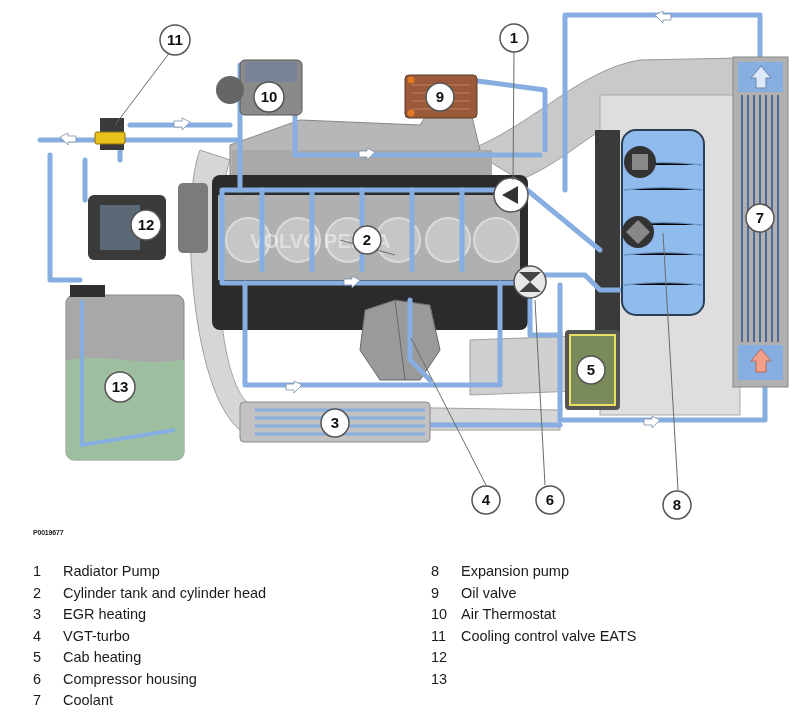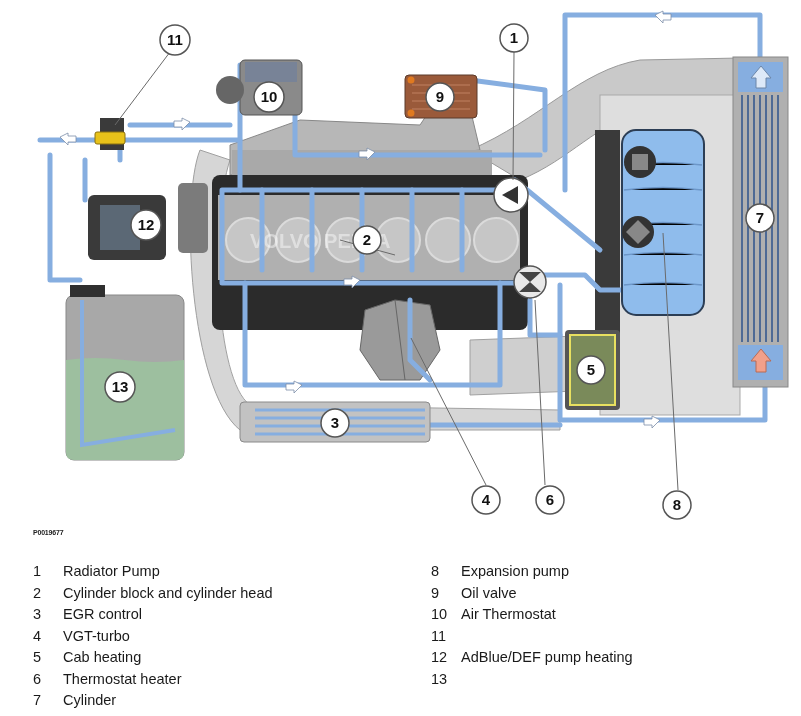--- a/index.html
+++ b/index.html
@@ -246,60 +246,60 @@
 
 <div class="figure-id">P0019677</div>
 
 <div class="legend left">
   <div class="legend-row">
       <span class="legend-num">1</span>
       <span>Radiator Pump</span>
     </div>
   <div class="legend-row">
       <span class="legend-num">2</span>
-      <span>Cylinder block and cylinder head</span>
+      <span>Cylinder tank and cylinder head</span>
     </div>
   <div class="legend-row">
       <span class="legend-num">3</span>
-      <span>EGR control</span>
+      <span>EGR heating</span>
     </div>
   <div class="legend-row">
       <span class="legend-num">4</span>
       <span>VGT-turbo</span>
     </div>
   <div class="legend-row">
       <span class="legend-num">5</span>
       <span>Cab heating</span>
     </div>
   <div class="legend-row">
       <span class="legend-num">6</span>
-      <span>Thermostat heater</span>
+      <span>Compressor housing</span>
     </div>
   <div class="legend-row">
       <span class="legend-num">7</span>
-      <span>Cylinder</span>
+      <span>Coolant</span>
     </div>
 </div>
 
 <div class="legend right">
   <div class="legend-row">
       <span class="legend-num">8</span>
       <span>Expansion pump</span>
     </div>
   <div class="legend-row">
       <span class="legend-num">9</span>
       <span>Oil valve</span>
     </div>
   <div class="legend-row">
       <span class="legend-num">10</span>
       <span>Air Thermostat</span>
     </div>
   <div class="legend-row">
       <span class="legend-num">11</span>
+      <span>Cooling control valve EATS</span>
     </div>
   <div class="legend-row">
       <span class="legend-num">12</span>
-      <span>AdBlue/DEF pump heating</span>
     </div>
   <div class="legend-row">
       <span class="legend-num">13</span>
     </div>
 </div>
 
 </body></html>

